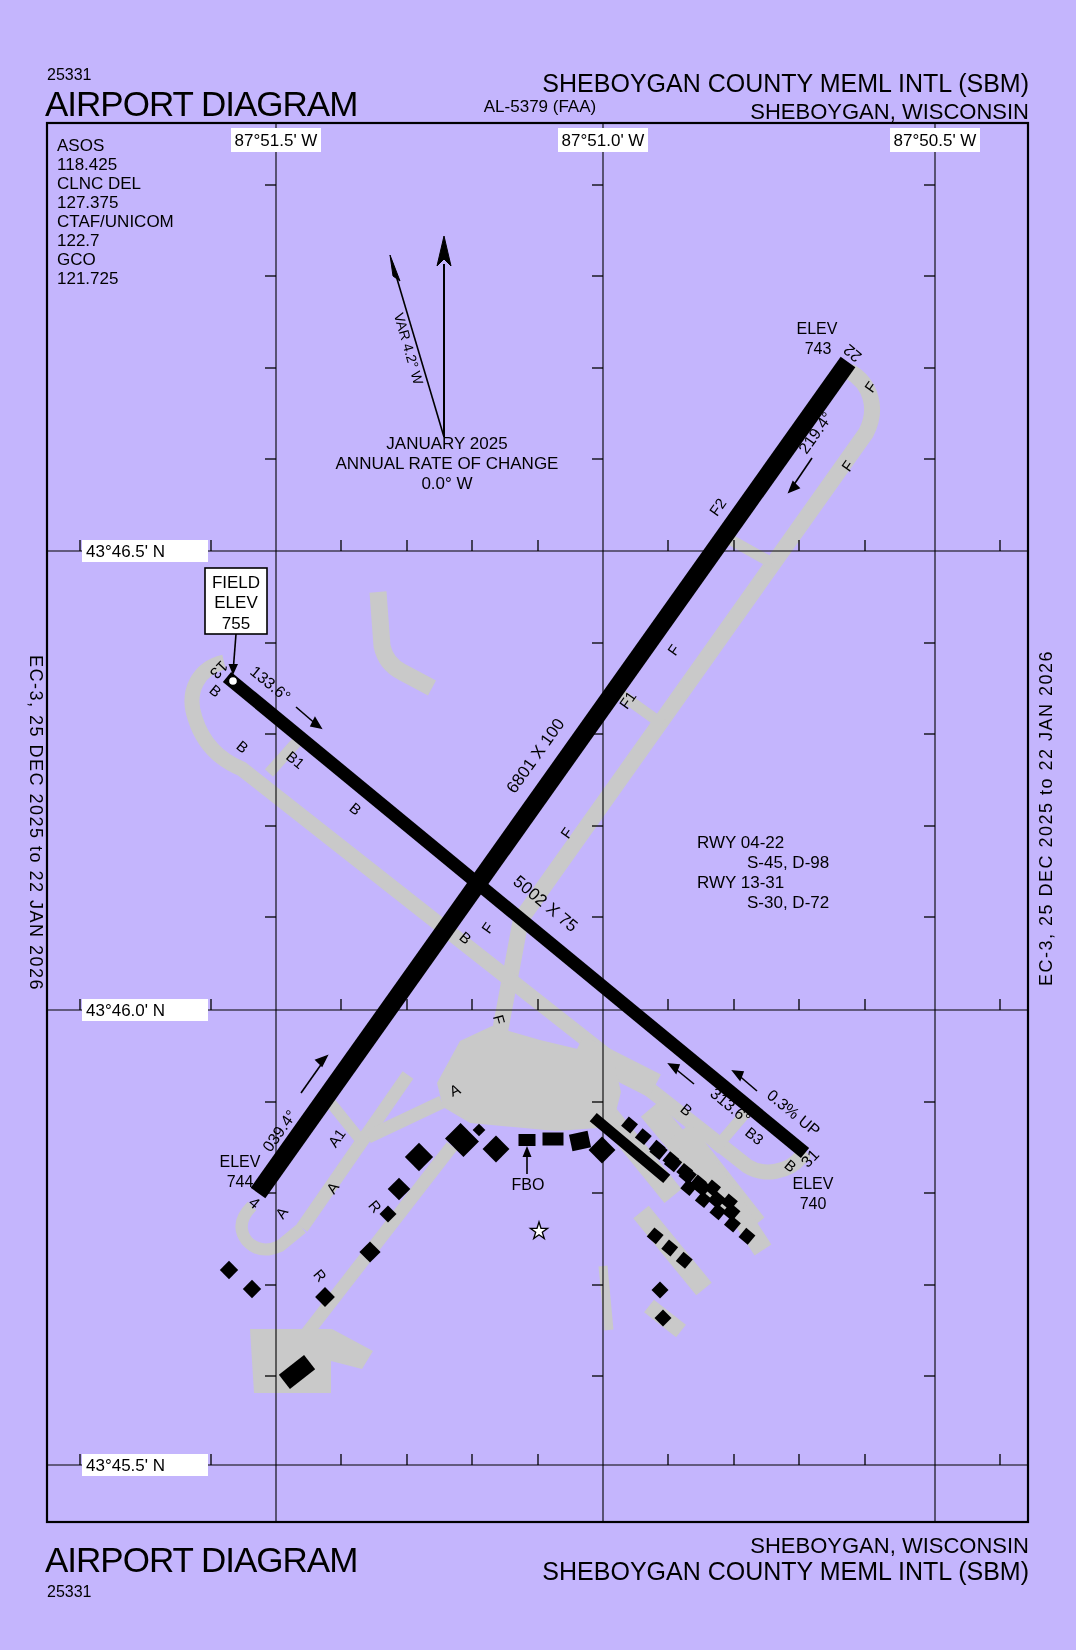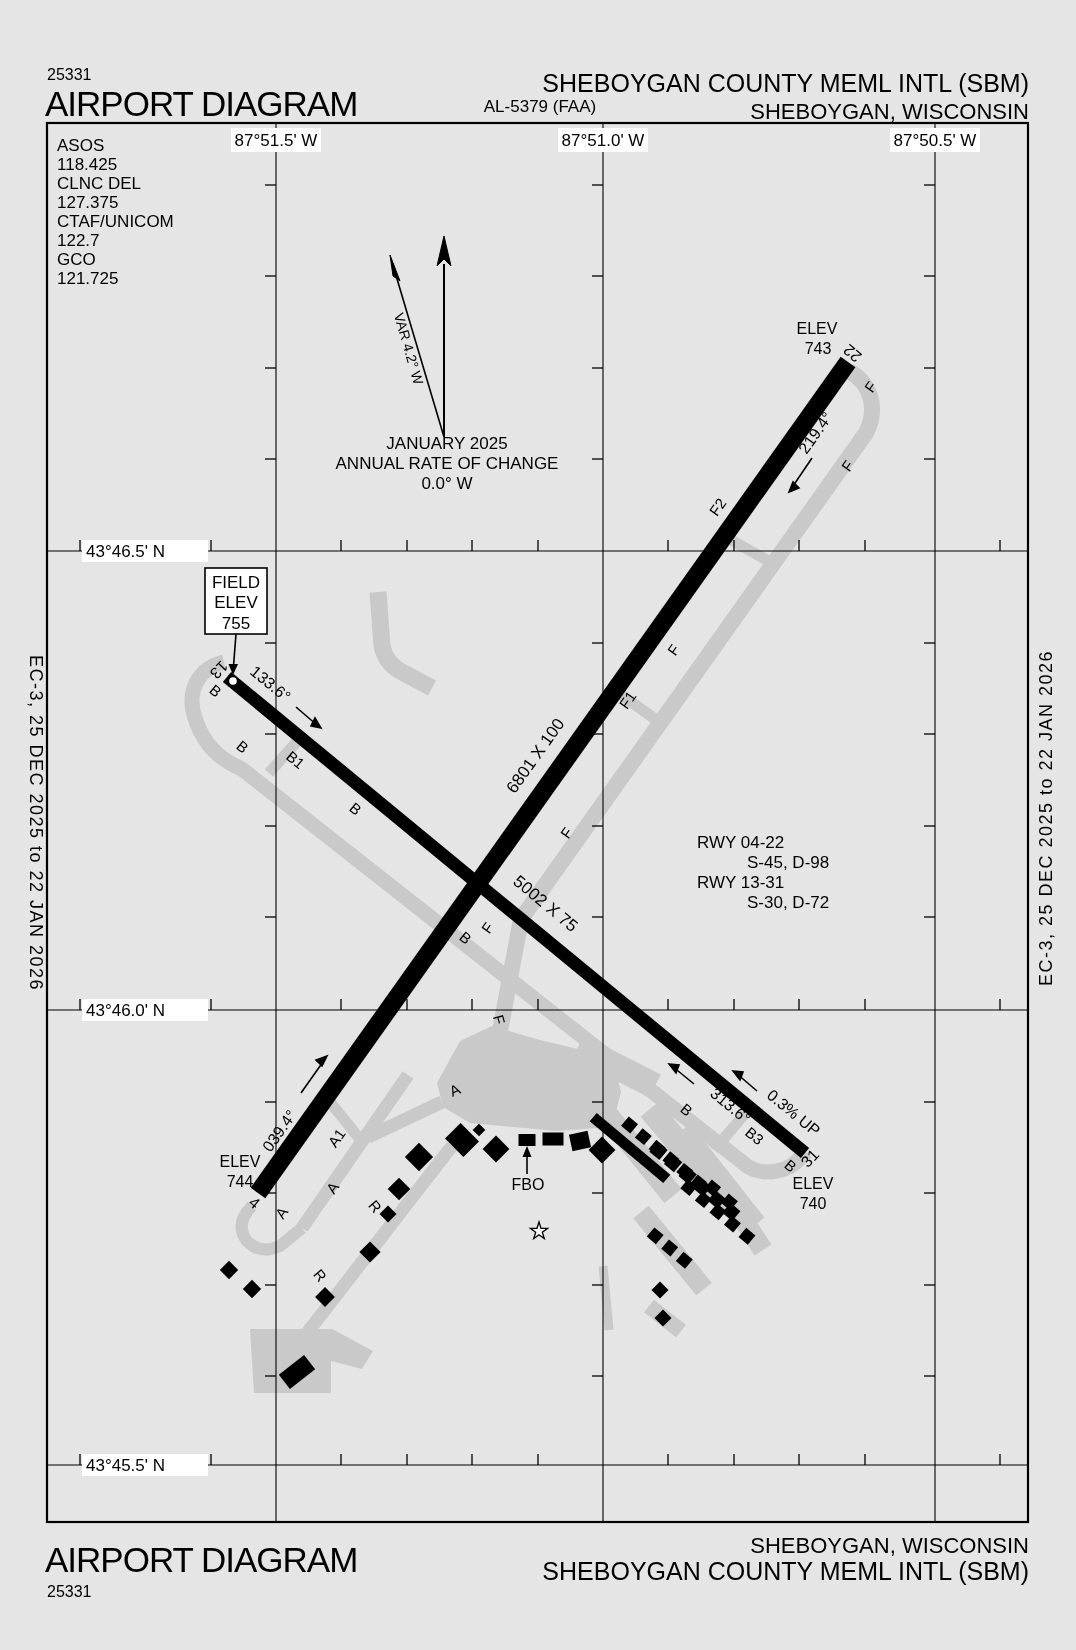--- a/index.html
+++ b/index.html
@@ -1,16 +1,16 @@
 <!DOCTYPE html>
 <html><head>
 <meta charset="utf-8">
 <style>
   html,body{margin:0;padding:0;background:#fff;}
-  .page{position:relative;width:1076px;height:1650px;background:#e5e5e5;overflow:hidden;}
+  .page{position:relative;width:1076px;height:1650px;background:#c4b5fd;overflow:hidden;}
   svg{position:absolute;left:0;top:0;}
   text{font-family:"Liberation Sans","DejaVu Sans",sans-serif;fill:#000;}
   .ttl{letter-spacing:-1px;}
   .edge{letter-spacing:1.5px;}
   .grid{stroke:#000;stroke-width:1.1;}
 </style>
 </head>
 <body>
 
 <div class="page">

